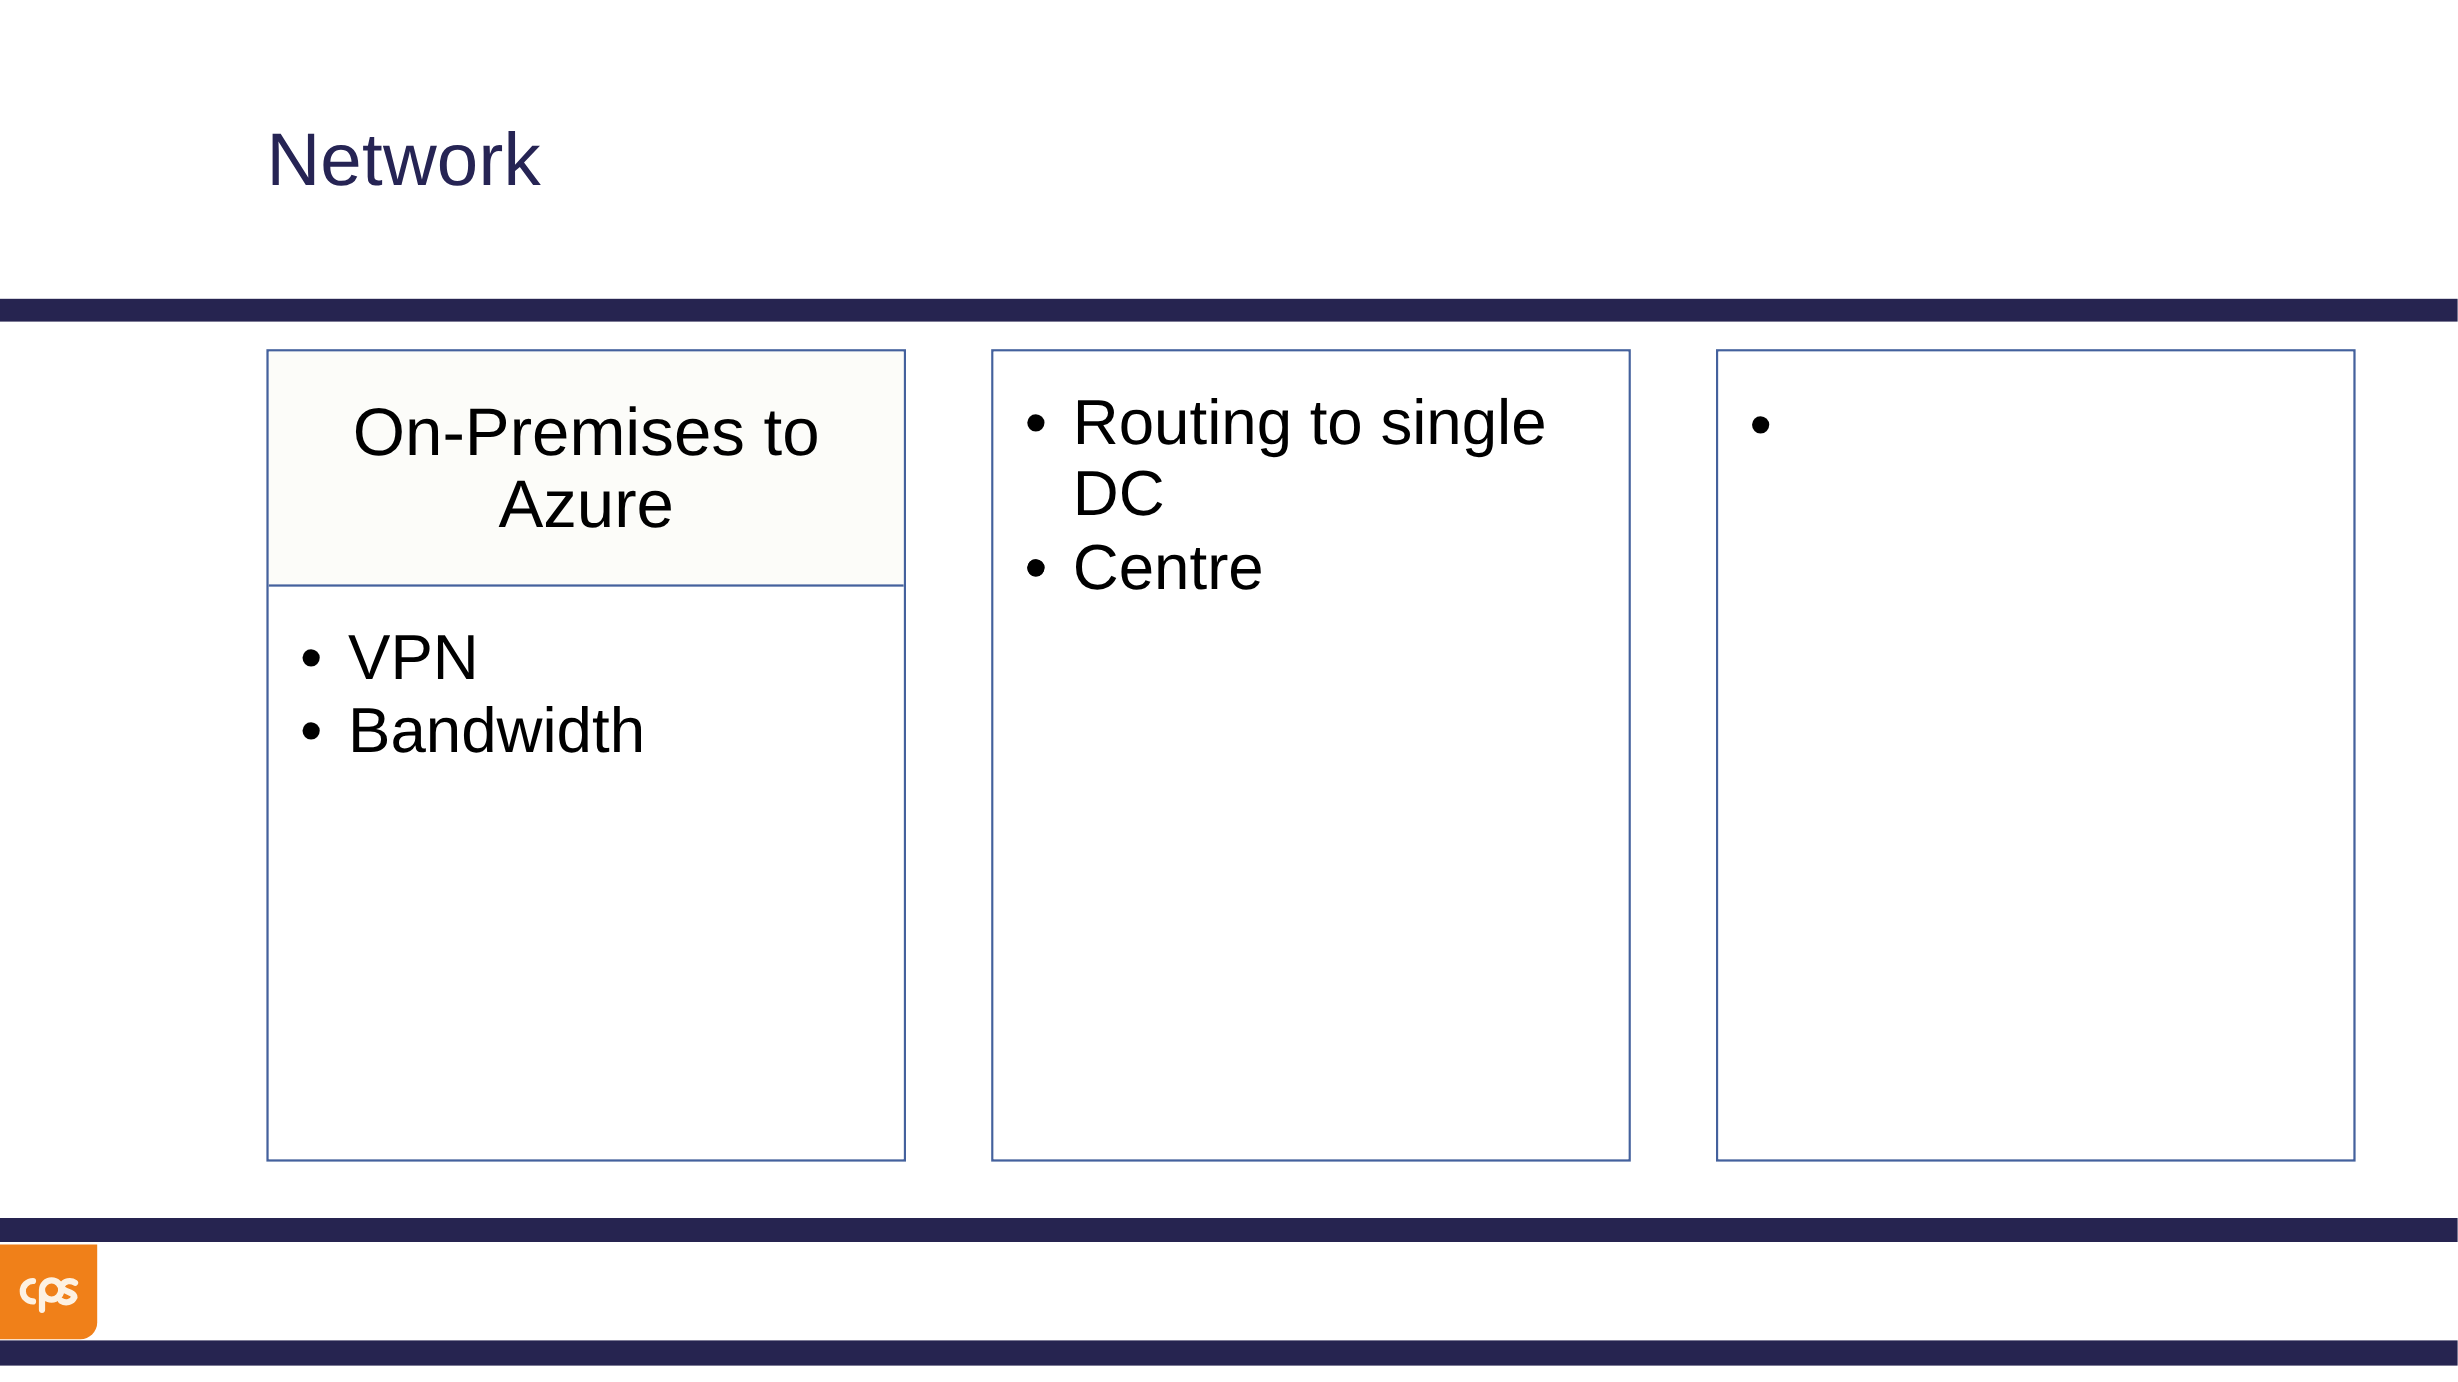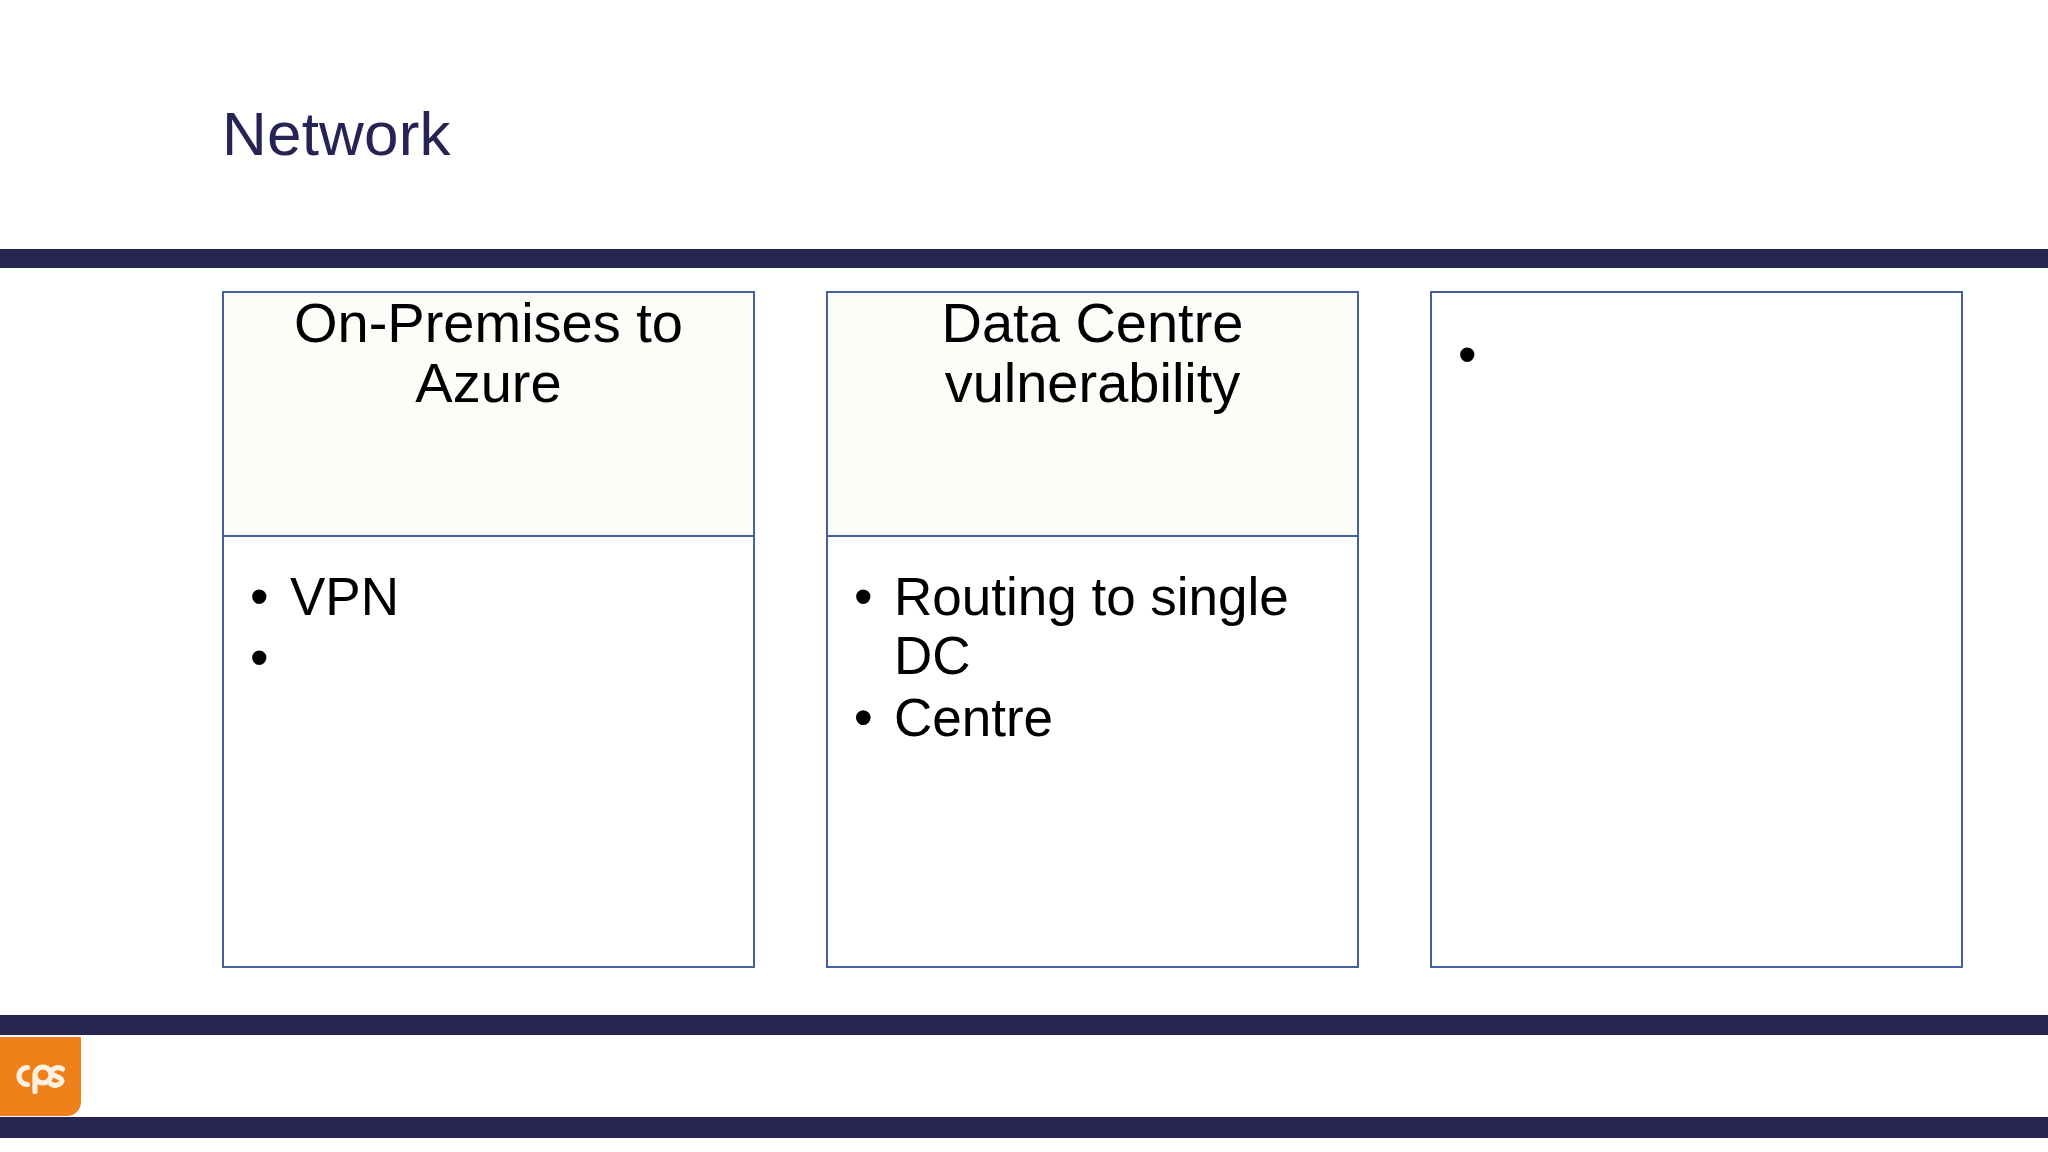--- a/index.html
+++ b/index.html
@@ -64,24 +64,25 @@
     box-sizing: border-box;
     background: #fdfdfb;
     display: flex;
     flex-direction: column;
   }
   #tbl-0 { left: 222px;  width: 533px; }
   #tbl-1 { left: 826px;  width: 533px; }
   #tbl-2 { left: 1430px; width: 533px; }
 
   .tbl-head {
-    height: 244px;
+    height: 196px;
     box-sizing: border-box;
     border-bottom: 2px solid #44619d;
     display: flex;
+    align-items: center;
     justify-content: center;
     text-align: center;
     padding: 0 8px;
     background: #fcfcf9;
   }
   .tbl-head-text {
     font-size: 56px;
     line-height: 1.08;
     color: #000000;
     font-weight: 400;
@@ -148,29 +149,27 @@
         <span class="tbl-head-text">On-Premises to Azure</span>
       </div>
       <div class="tbl-body">
         <ul class="blist">
           <li>
             <span class="bullet-dot">•</span>
             <span>VPN</span>
           </li>
           <li>
             <span class="bullet-dot">•</span>
+            <span>Bandwidth</span>
           </li>
         </ul>
       </div>
     </div>
 
     <div class="tbl" id="tbl-1">
-      <div class="tbl-head">
-        <span class="tbl-head-text">Data Centre vulnerability</span>
-      </div>
       <div class="tbl-body">
         <ul class="blist">
           <li>
             <span class="bullet-dot">•</span>
             <span>Routing to single DC</span>
           </li>
           <li>
             <span class="bullet-dot">•</span>
           </li>
           <li>

